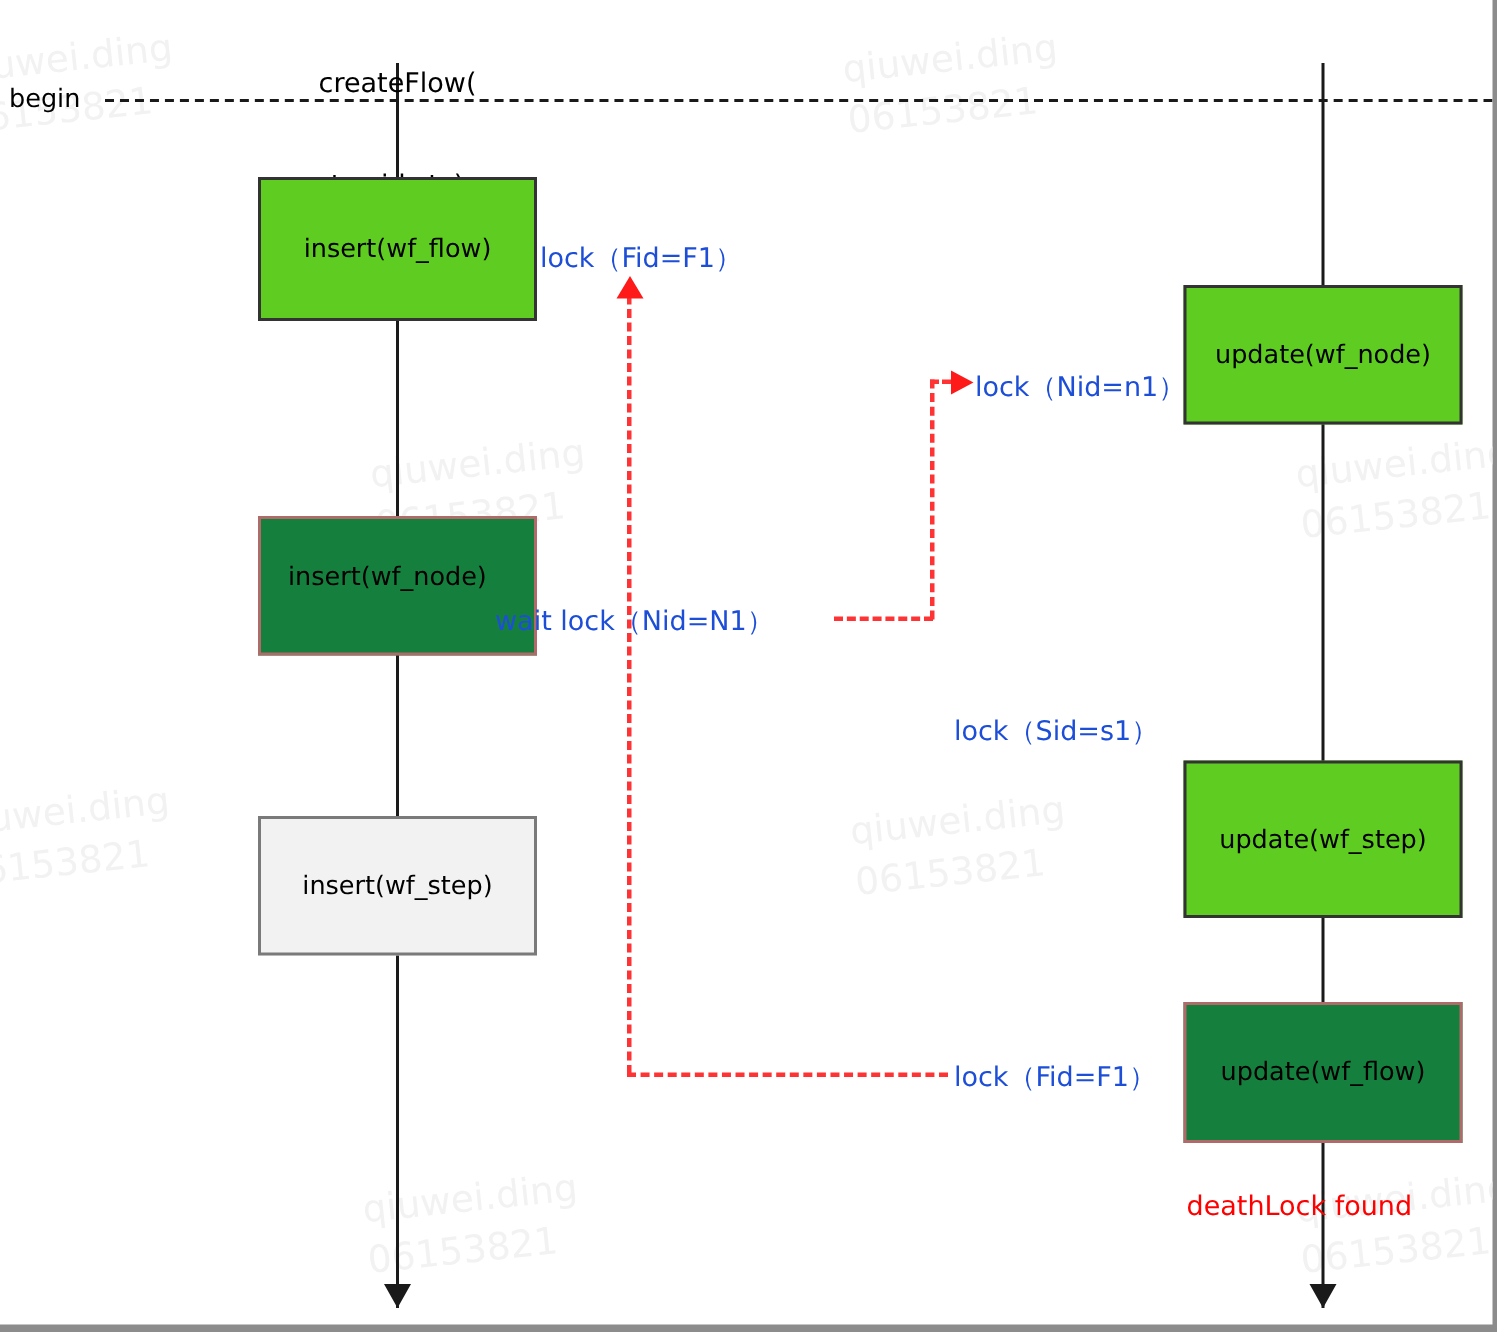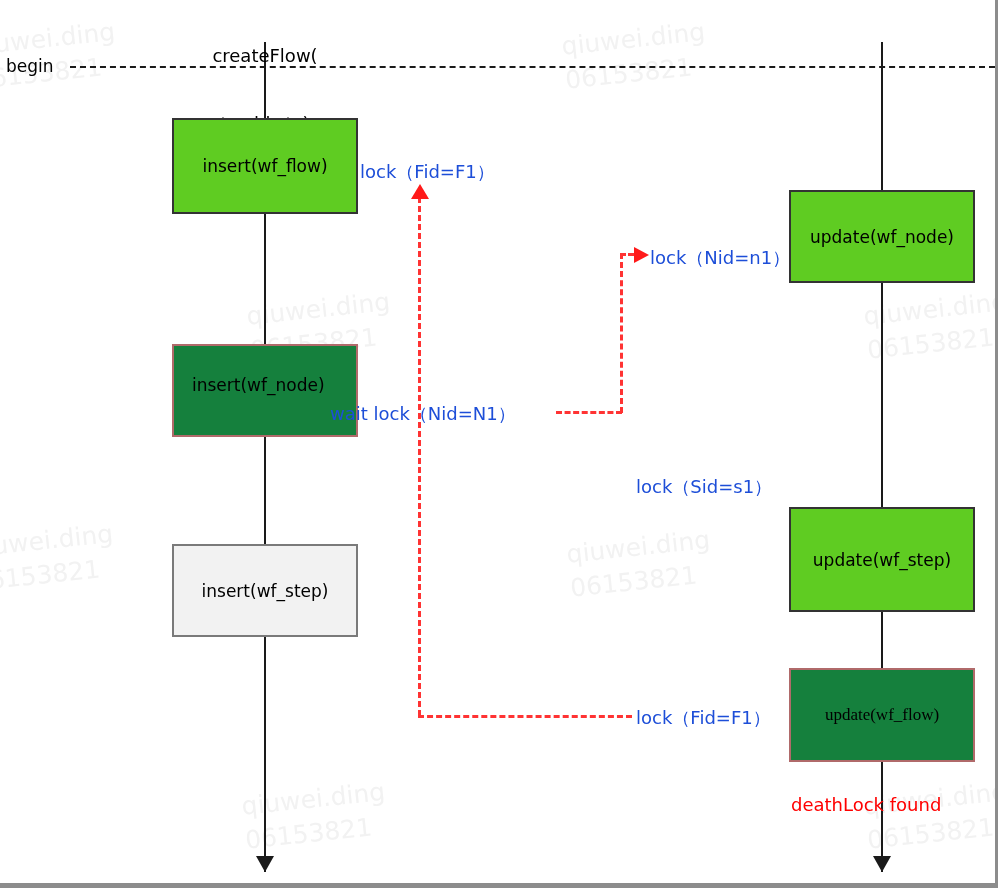--- a/index.html
+++ b/index.html
@@ -175,21 +175,21 @@
   </div>
 
   <div class="actbox green" style="left:789px;top:190px;width:186px;height:93px;">
     <span>update(wf_node)</span>
   </div>
 
   <div class="actbox green" style="left:789px;top:464px;width:186px;height:105px;margin-top:43px;">
     <span>update(wf_step)</span>
   </div>
 
-  <div class="actbox pink" style="left:789px;top:668px;width:186px;height:94px;font-family:Liberation Serif, serif;">
+  <div class="actbox pink" style="left:789px;top:668px;width:186px;height:94px;">
     <span>update(wf_flow)</span>
   </div>
 
   <div class="rseg-v" style="left:620px;top:253px;height:160px;"></div>
   <div class="rseg-h" style="left:620px;top:253px;width:22px;"></div>
   <div class="rhead-right" style="left:634px;top:247px;"></div>
   <div class="rseg-h" style="left:556px;top:411px;width:66px;"></div>
 
   <div class="rseg-h" style="left:418px;top:715px;width:214px;"></div>
   <div class="rseg-v" style="left:418px;top:197px;height:519px;"></div>

